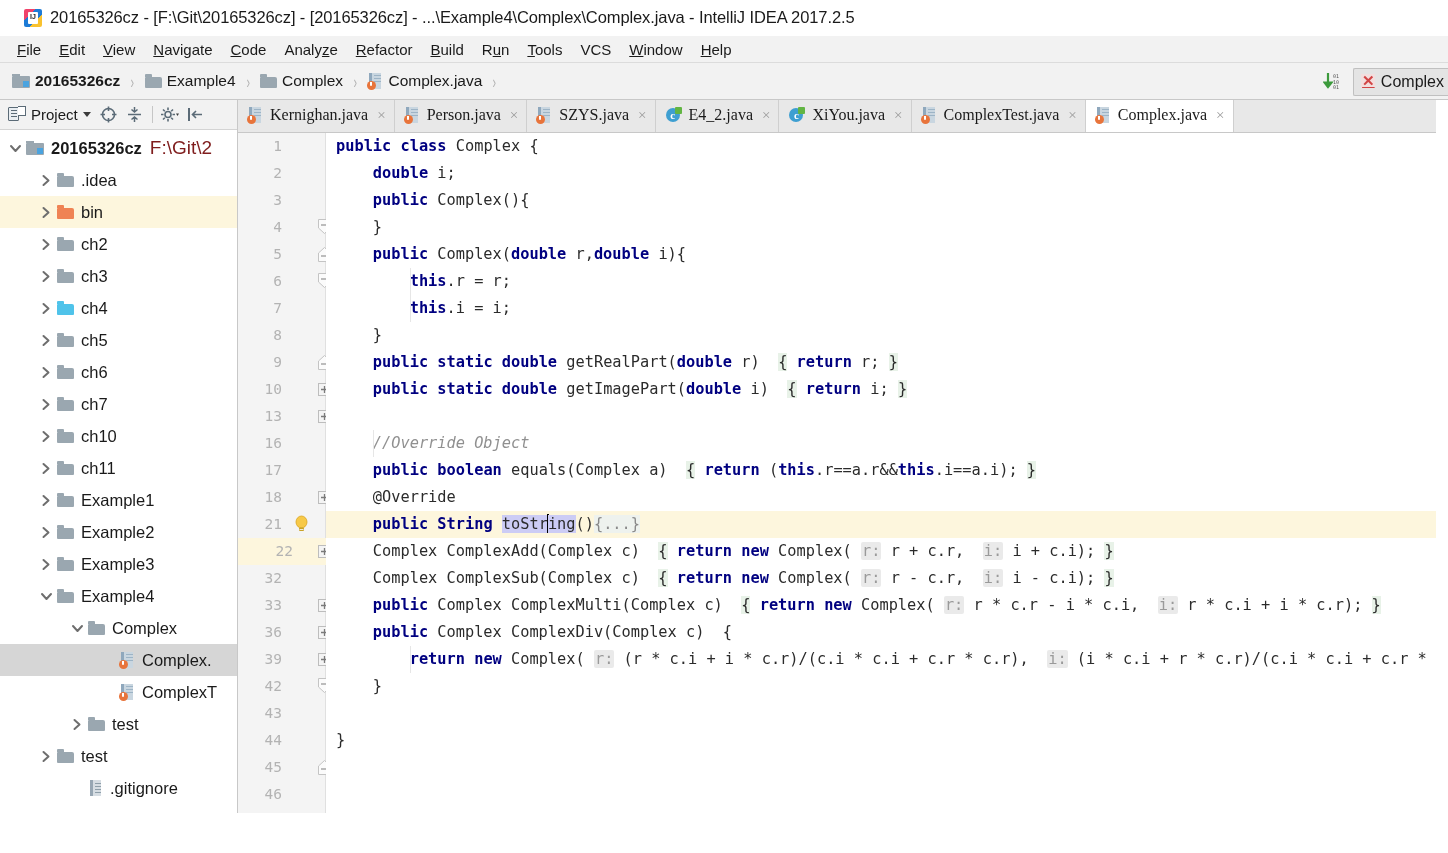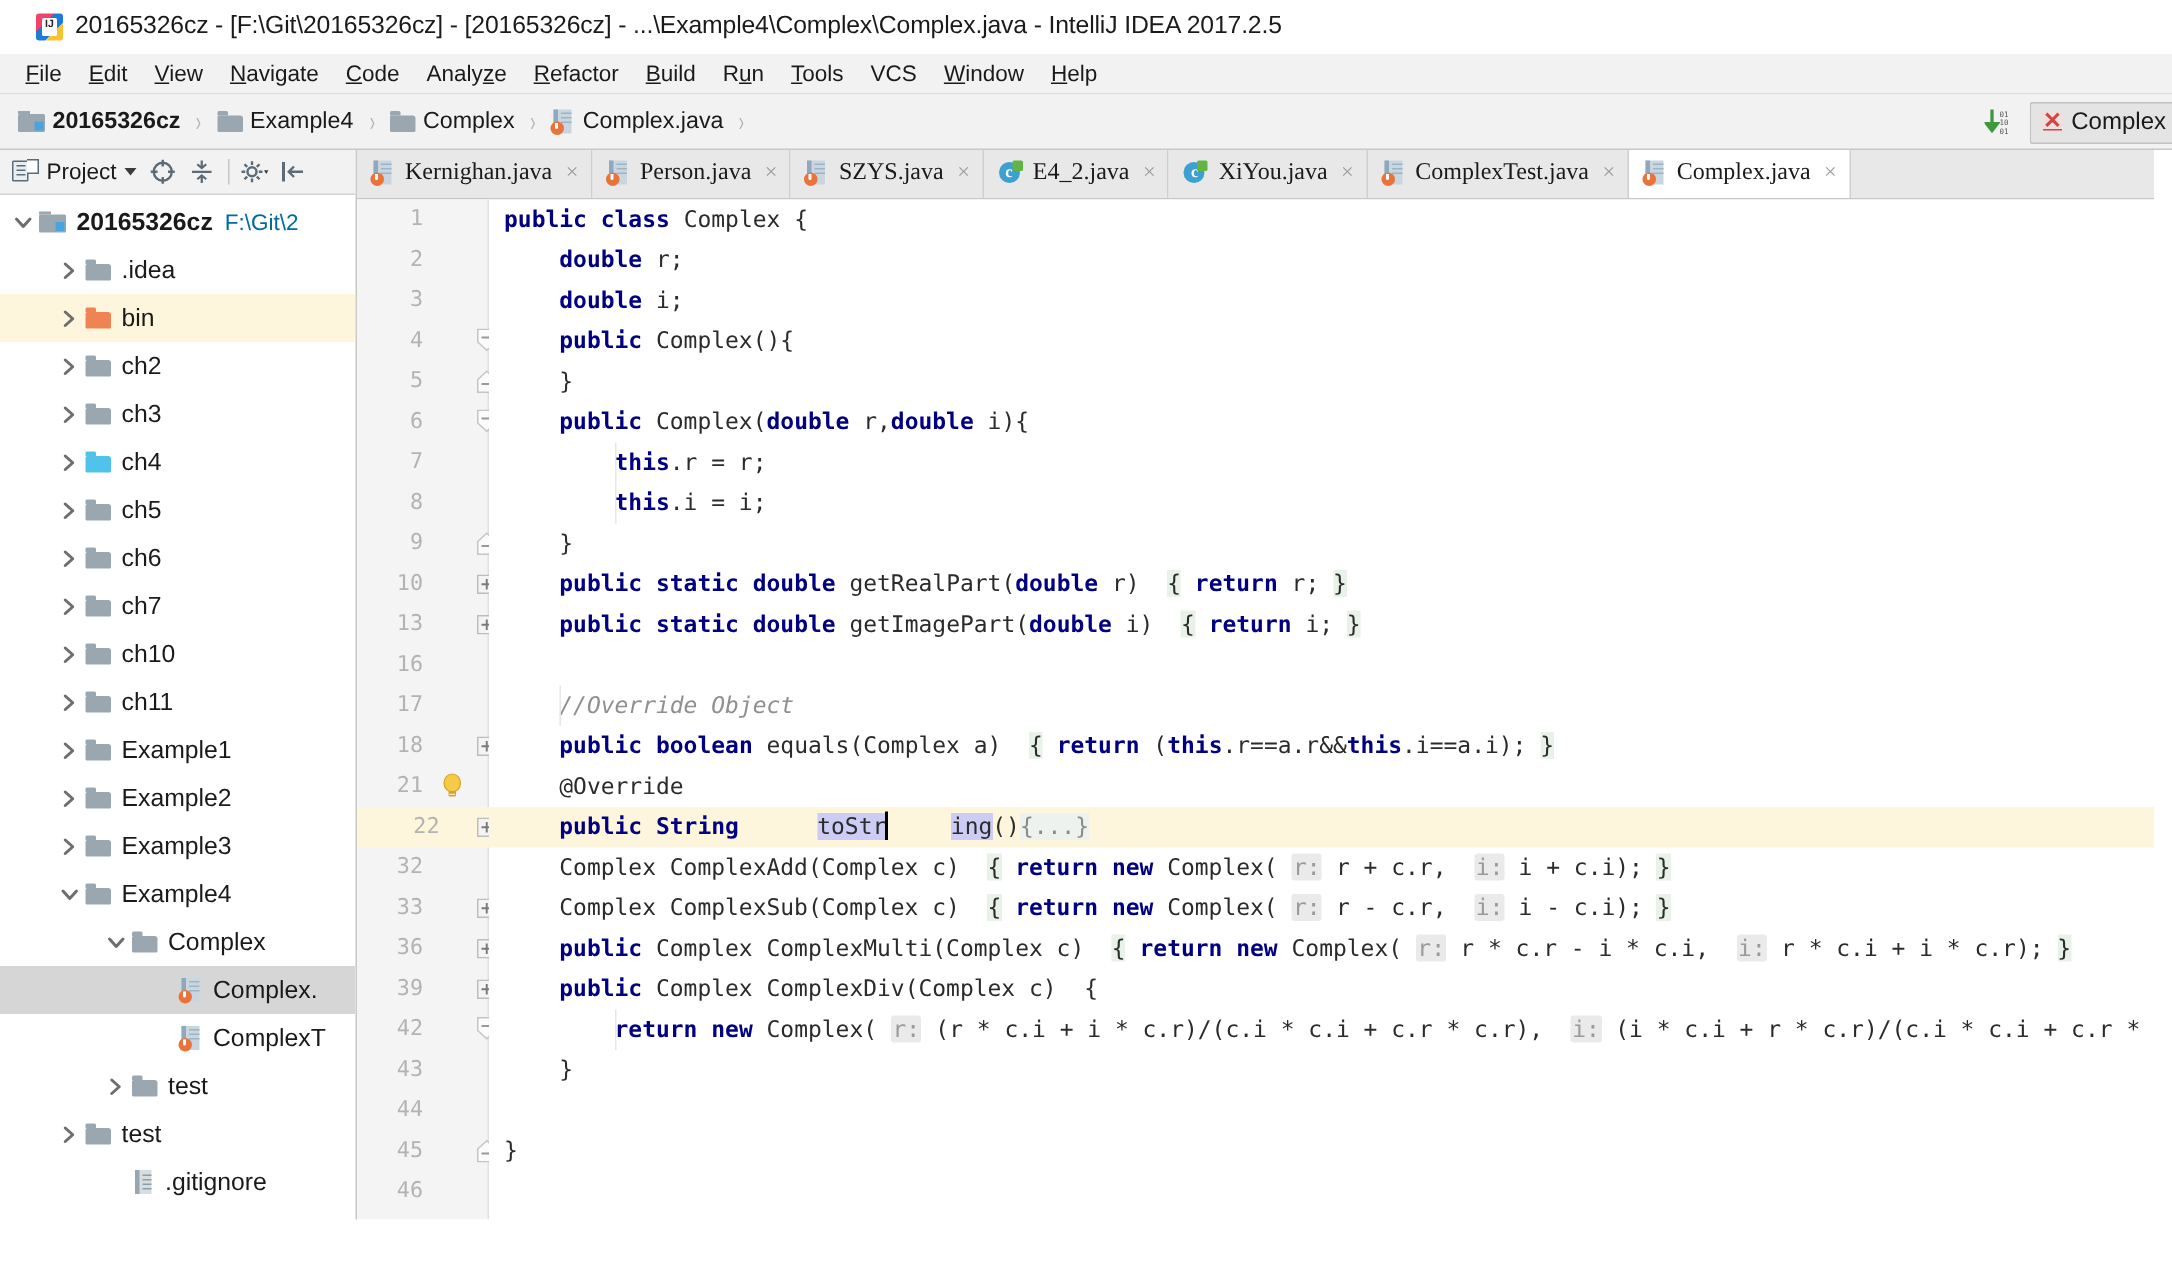--- a/index.html
+++ b/index.html
@@ -289,22 +289,22 @@
   }
   .tw svg{ display:block; }
   .tree-label{
     font-size: 16.5px;
     color:#1a1a1a;
     padding-left: 7px;
     white-space: nowrap;
   }
   .tree-label.bold{ font-weight:bold; }
   .tree-path{
-    font-size: 15px;
-    color:#0369a1;
+    font-size: 19px;
+    color:#7f1d1d;
     padding-left: 8px;
     white-space: nowrap;
     overflow: hidden;
   }
 
   
   #editor-area{
     flex: 1 1 auto;
     display:flex; flex-direction:column;
     overflow:hidden;
@@ -391,21 +391,21 @@
     white-space:pre;
     font-size:15.3px;
     color:#2b2b2b;
     padding-left:10px;
     position:relative;
   }
   .cline.caretline{ background:#fdf6dd; }
   .kw { color:#000080; font-weight:bold; }
   .cmt{ color:#909090; font-style:italic; }
   .fold-brace{ background:#e8f2e8; }
-  .ident-hl{ background:#ccccf5;margin-left:43px; }
+  .ident-hl{ background:#ccccf5; }
   .hint{
     background:#eaeaea; color:#9a9a9a;
     border-radius:2px; padding:0 1px;
   }
   .folded{ color:#8a8a8a; background:#eef2ee; }
   .caret{
     display:inline-block; width:0; border-left:2px solid #000;
     height:19px; vertical-align:-4px; margin:0 -1px;
   }
   .indent-guide{
@@ -994,21 +994,20 @@
             </span>
           </div>
           <div class="gline">
             <span class="gnum">46</span>
           </div>
           <div class="gline"></div>
         </div>
       <div id="code">
 
       <div class="cline"><span class="kw">public</span> <span class="kw">class</span> Complex {</div>
-          <div class="cline">    <span class="kw">double</span> r;</div>
           <div class="cline">    <span class="kw">double</span> i;</div>
           <div class="cline">    <span class="kw">public</span> Complex(){</div>
           <div class="cline">    }</div>
           <div class="cline">    <span class="kw">public</span> Complex(<span class="kw">double</span> r,<span class="kw">double</span> i){</div>
           <div class="cline">        <span class="kw">this</span>.r = r;<span class="indent-guide" style="left: 83.6px;"></span></div>
           <div class="cline">        <span class="kw">this</span>.i = i;<span class="indent-guide" style="left: 83.6px;"></span></div>
           <div class="cline">    }</div>
           <div class="cline">    <span class="kw">public</span> <span class="kw">static</span> <span class="kw">double</span> getRealPart(<span class="kw">double</span> r)  <span class="fold-brace">{</span> <span class="kw">return</span> r; <span class="fold-brace">}</span></div>
           <div class="cline">    <span class="kw">public</span> <span class="kw">static</span> <span class="kw">double</span> getImagePart(<span class="kw">double</span> i)  <span class="fold-brace">{</span> <span class="kw">return</span> i; <span class="fold-brace">}</span></div>
           <div class="cline">&nbsp;</div>

